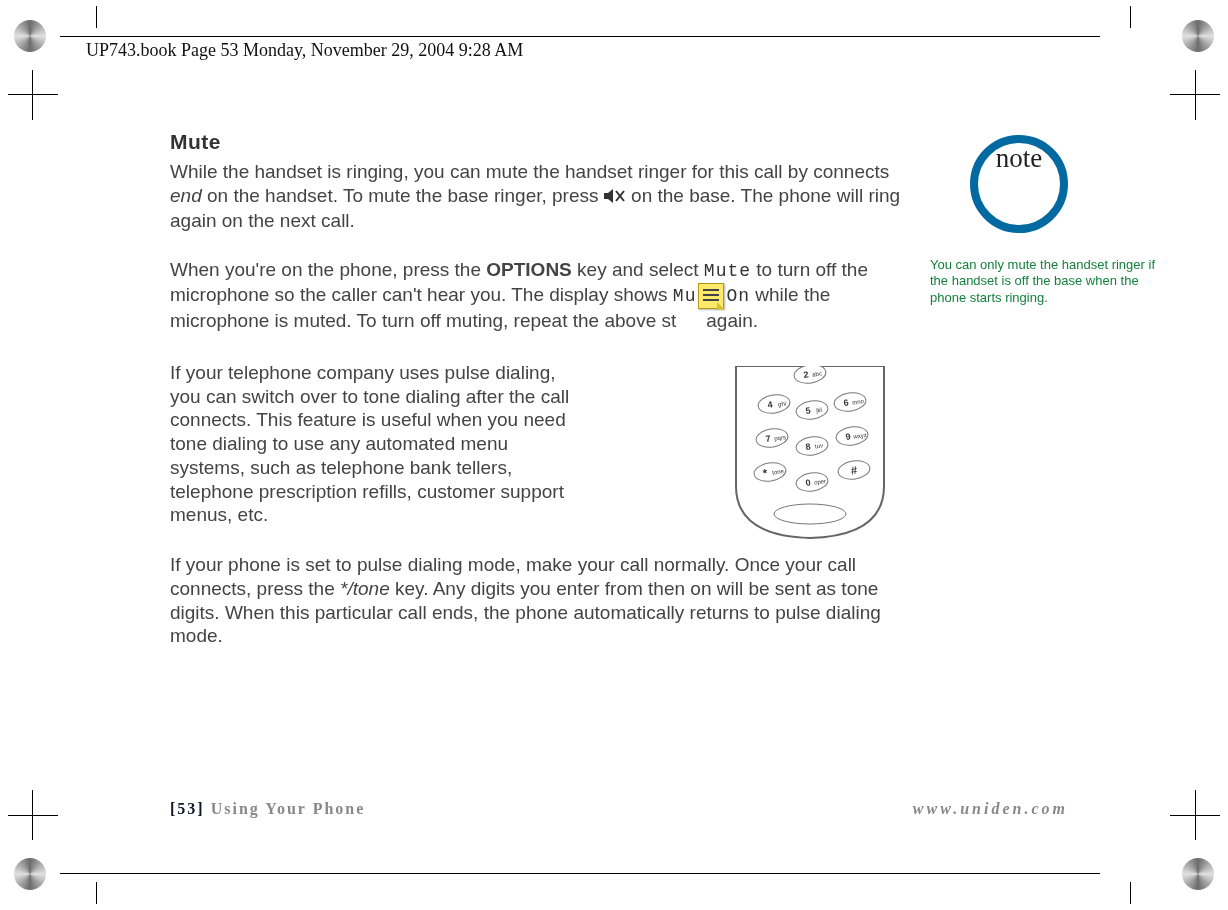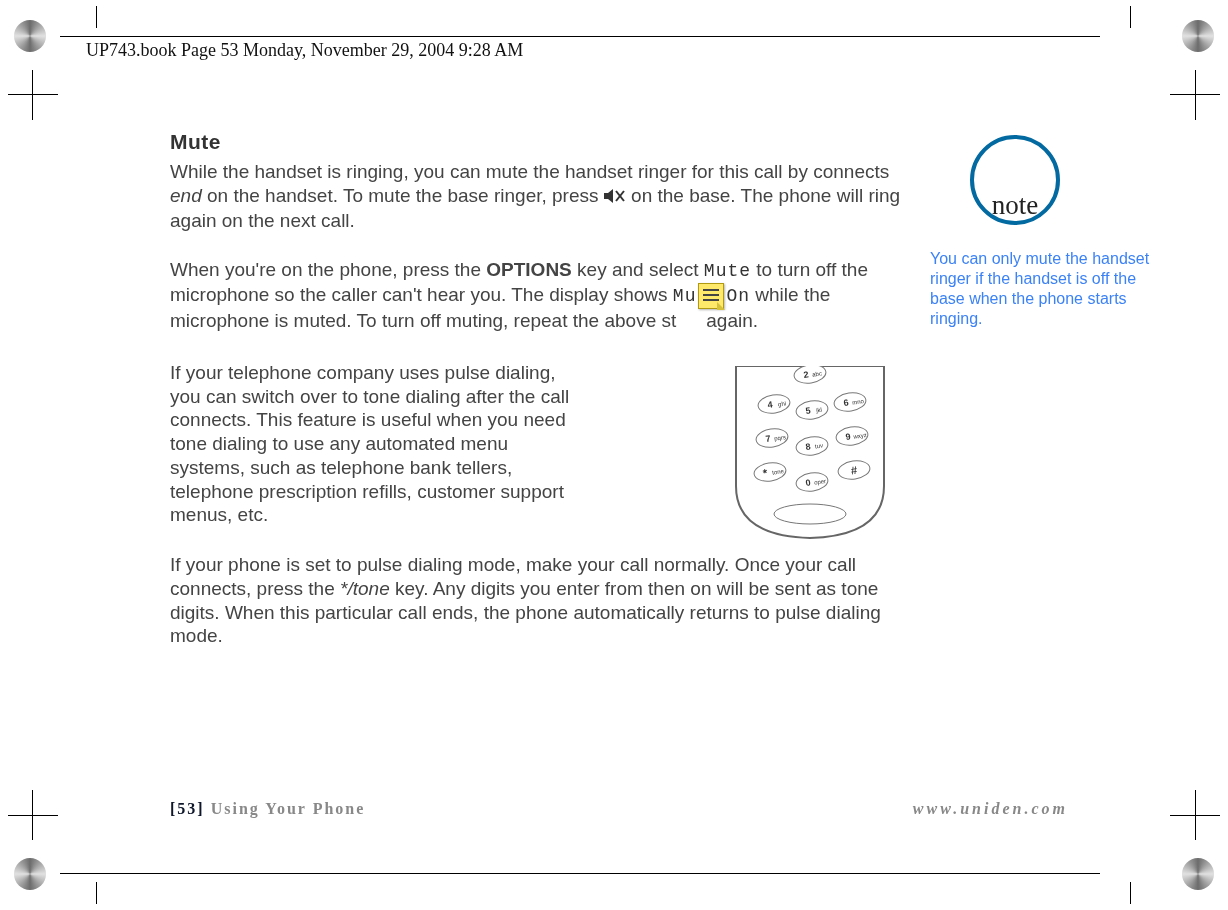--- a/index.html
+++ b/index.html
@@ -103,33 +103,33 @@
   }
   .phone-illus {
     position:absolute;
     left:560px; top:5px;
     width:160px; height:175px;
   }
 
   .note-badge {
     width:82px; height:82px;
     border-radius:50%;
-    border:4px solid #0369a1;
+    border:8px solid #0369a1;
     display:flex;
-    align-items:flex-end;
+    align-items:flex-start;
     justify-content:center;
     font-family:"Times New Roman", serif;
     font-size:27px;
     margin-left:40px;
     margin-bottom:24px;
   }
   .note-text {
-    font-size:16px;
+    font-size:13px;
     line-height:1.25;
-    color:#3b82f6;
+    color:#15803d;
     font-family: "Trebuchet MS", Verdana, sans-serif;
   }
 
   .footer {
     position:absolute;
     left:170px; right:160px;
     top:800px;
     display:flex;
     justify-content:space-between;
     font-family: "Georgia", "Times New Roman", serif;

